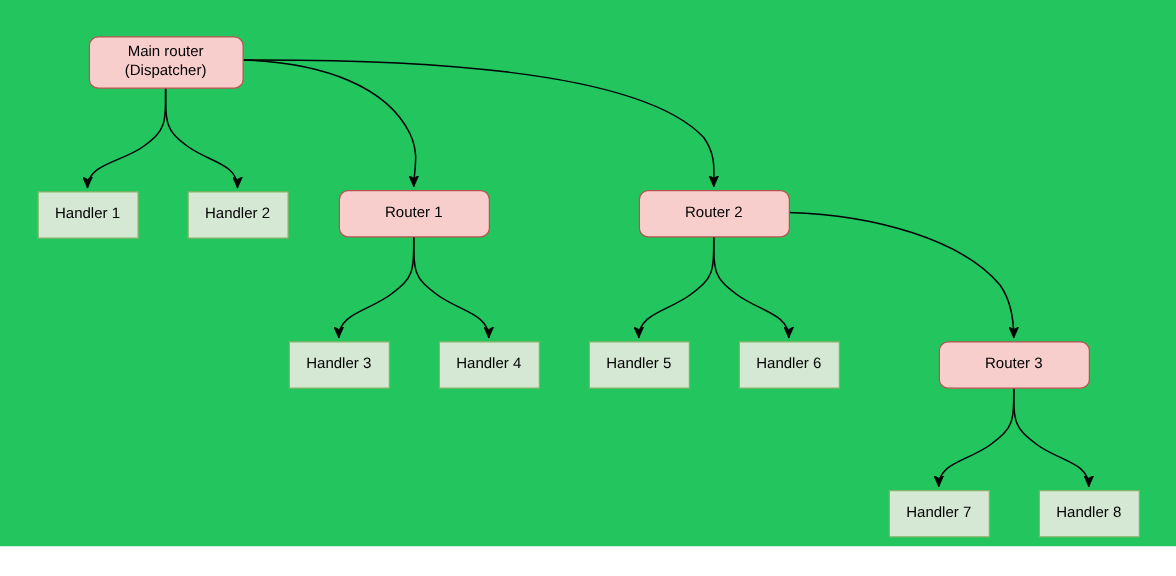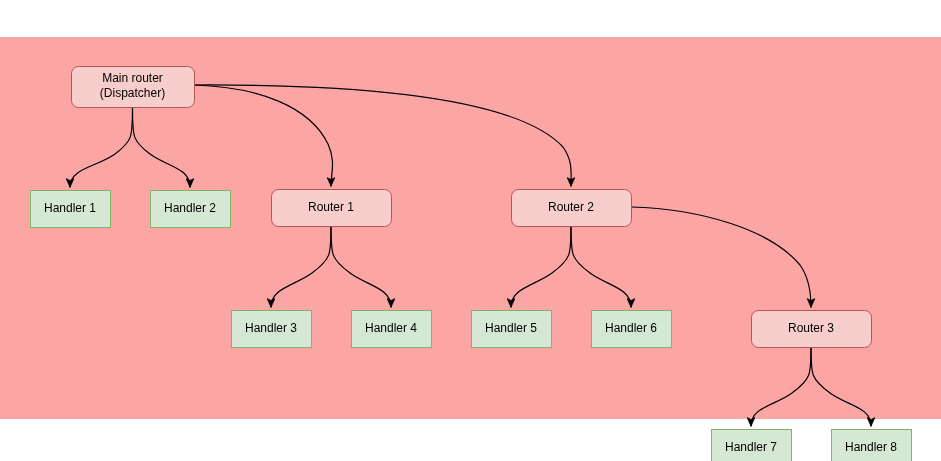--- a/index.html
+++ b/index.html
@@ -10,23 +10,22 @@
   }
   body {
     width: 941px;
     height: 461px;
     font-family: "Liberation Sans", sans-serif;
     overflow: hidden;
   }
   #diagram-canvas {
     position: relative;
     width: 941px;
-    height: 382px;
-    background: #fca5a5;
-    margin-top: 37px;
+    height: 437px;
+    background: #22c55e;
   }
   svg.diagram-svg {
     position: absolute;
     top: 0;
     left: 0;
     width: 941px;
     height: 461px;
     display: block;
   }
   .node-rect {

